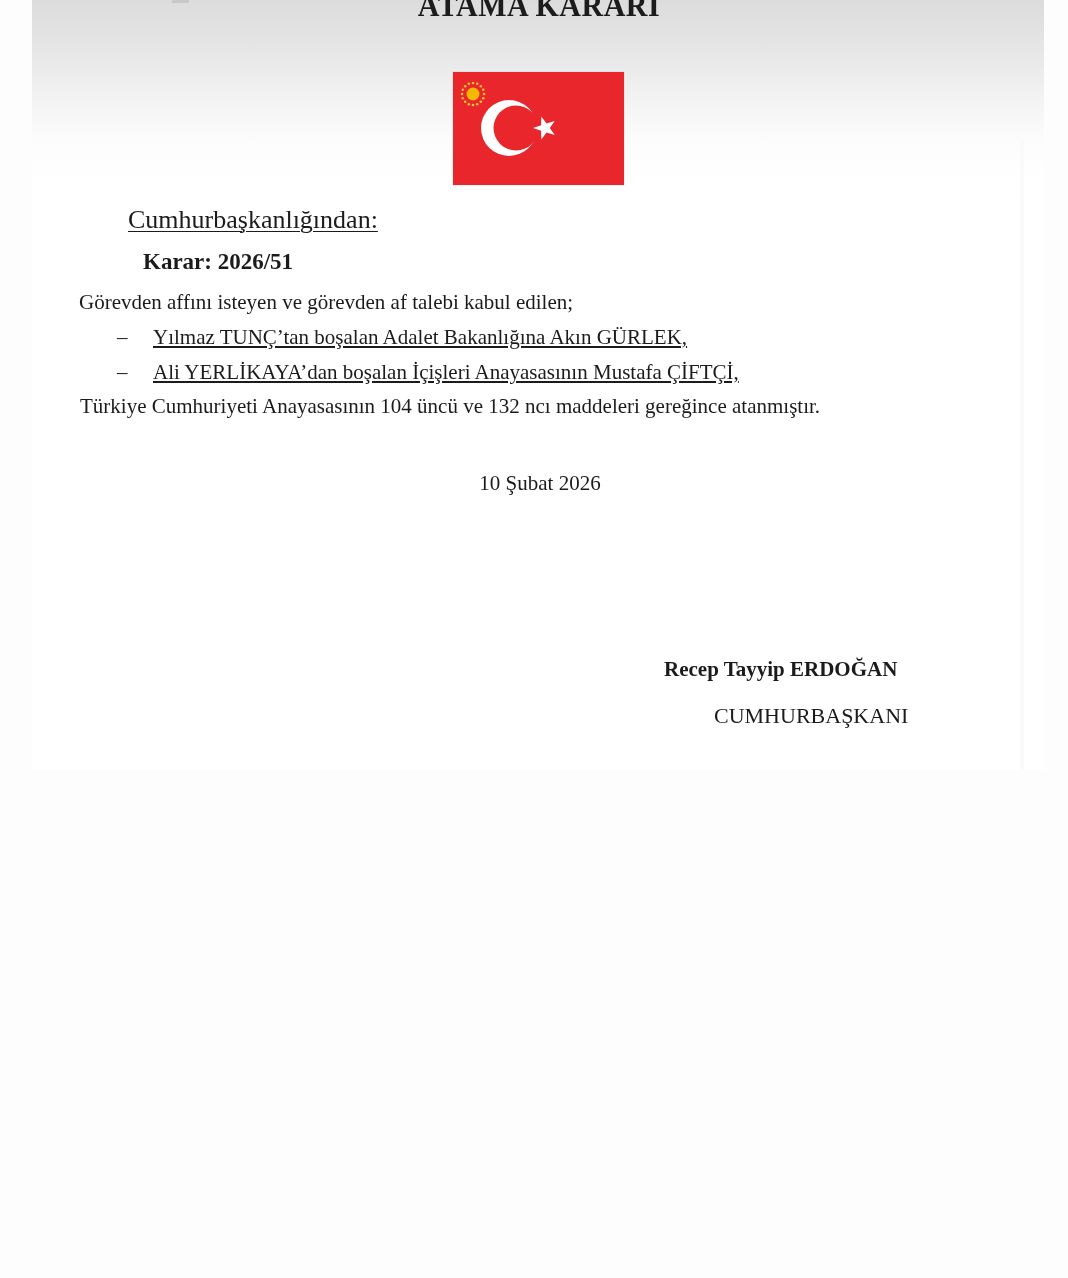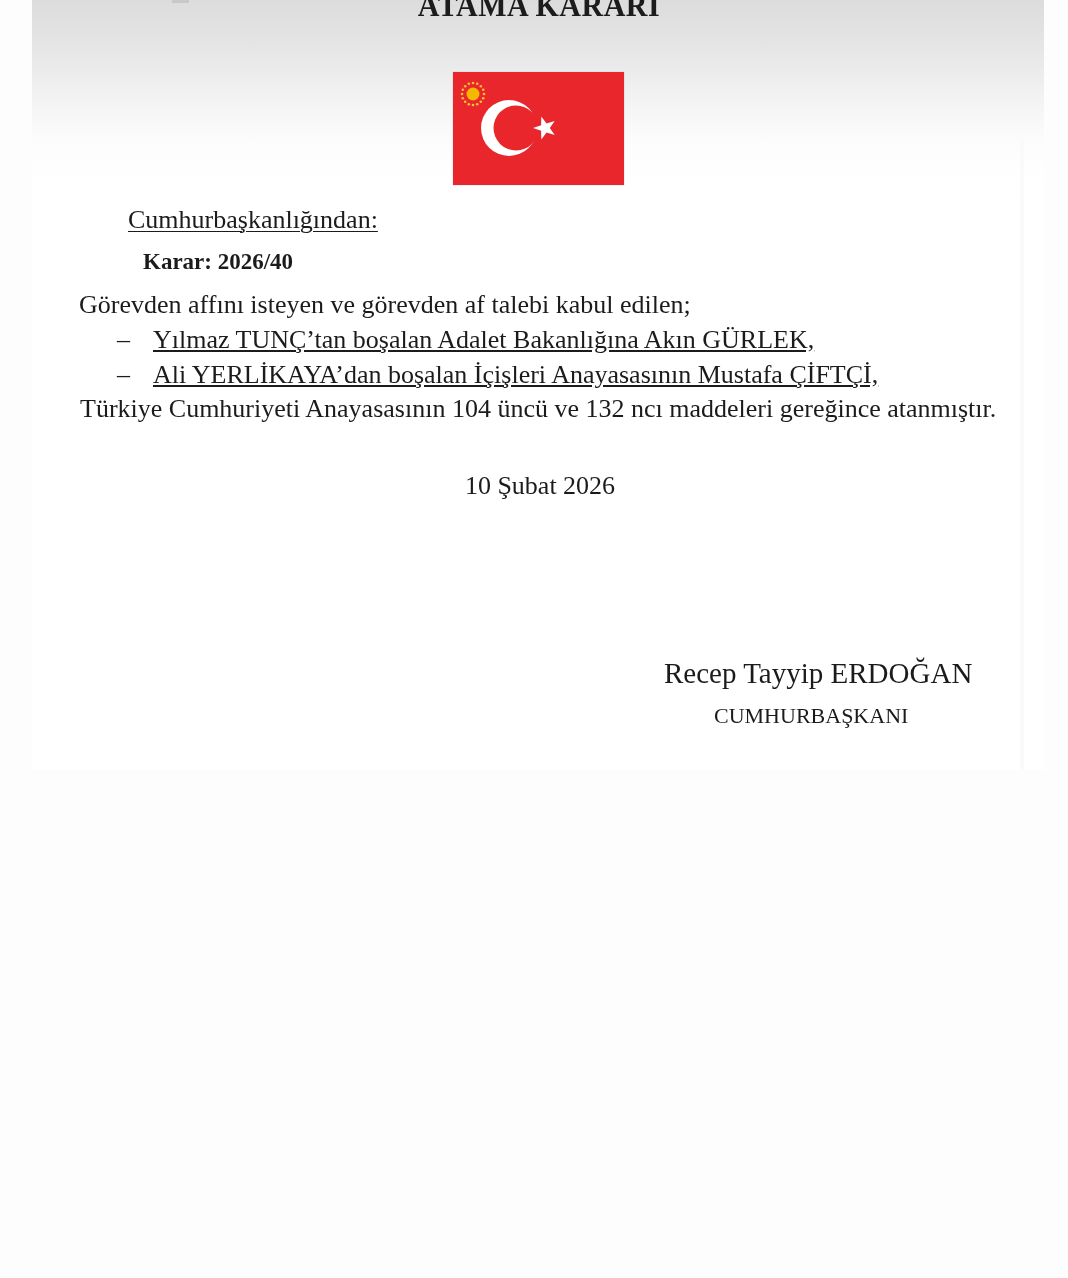--- a/index.html
+++ b/index.html
@@ -57,21 +57,21 @@
       top: 72px;
       width: 171px;
       height: 113px;
       background: #e8262b;
       box-shadow: 0 0 1px rgba(0,0,0,0.3);
     }
     .flag svg { display: block; width: 100%; height: 100%; }
     .text {
       position: absolute;
       white-space: nowrap;
-      font-size: 26px;
+      font-size: 21px;
       line-height: 1;
     }
     .heading {
       left: 128px;
       top: 207px;
       font-size: 26px;
       text-decoration: underline;
       text-decoration-thickness: 1px;
       text-underline-offset: 3px;
     }
@@ -89,22 +89,22 @@
     .closing { left: 80px; top: 396px; }
     .date {
       left: 0;
       width: 1080px;
       text-align: center;
       top: 473px;
     }
     .sign-name {
       left: 664px;
       top: 659px;
-      font-weight: normal;
-      font-size: 29px;
+      font-weight: bold;
+      font-size: 21px;
     }
     .sign-title {
       left: 692px;
       top: 705px;
       font-size: 22px;
       margin-left: 22px;
     }
   </style>
 </head>
 <body>
@@ -142,21 +142,21 @@
     </g>
 
     <circle cx="56" cy="56" r="28" fill="#ffffff"></circle>
     <circle cx="63" cy="56" r="22.5" fill="#e8262b"></circle>
 
     <polygon fill="#ffffff" transform="translate(92,56) rotate(-90)" points="0,-12 2.8,-3.9 11.4,-3.7 4.6,1.5 7.1,9.7 0,4.8 -7.1,9.7 -4.6,1.5 -11.4,-3.7 -2.8,-3.9"></polygon>
   </svg>
 </div>
 
 <div class="text heading">Cumhurbaşkanlığından:</div>
-<div class="text decision-no">Karar: 2026/40</div>
+<div class="text decision-no">Karar: 2026/51</div>
 
 <div class="text intro">Görevden affını isteyen ve görevden af talebi kabul edilen;</div>
 
 <div class="text item-dash item1">–</div>
 <div class="text item-text item1">Yılmaz TUNÇ’tan boşalan Adalet Bakanlığına Akın GÜRLEK,</div>
 
 <div class="text item-dash item2">–</div>
 <div class="text item-text item2">Ali YERLİKAYA’dan boşalan İçişleri Anayasasının Mustafa ÇİFTÇİ,</div>
 
 <div class="text closing">Türkiye Cumhuriyeti Anayasasının 104 üncü ve 132 ncı maddeleri gereğince atanmıştır.</div>

